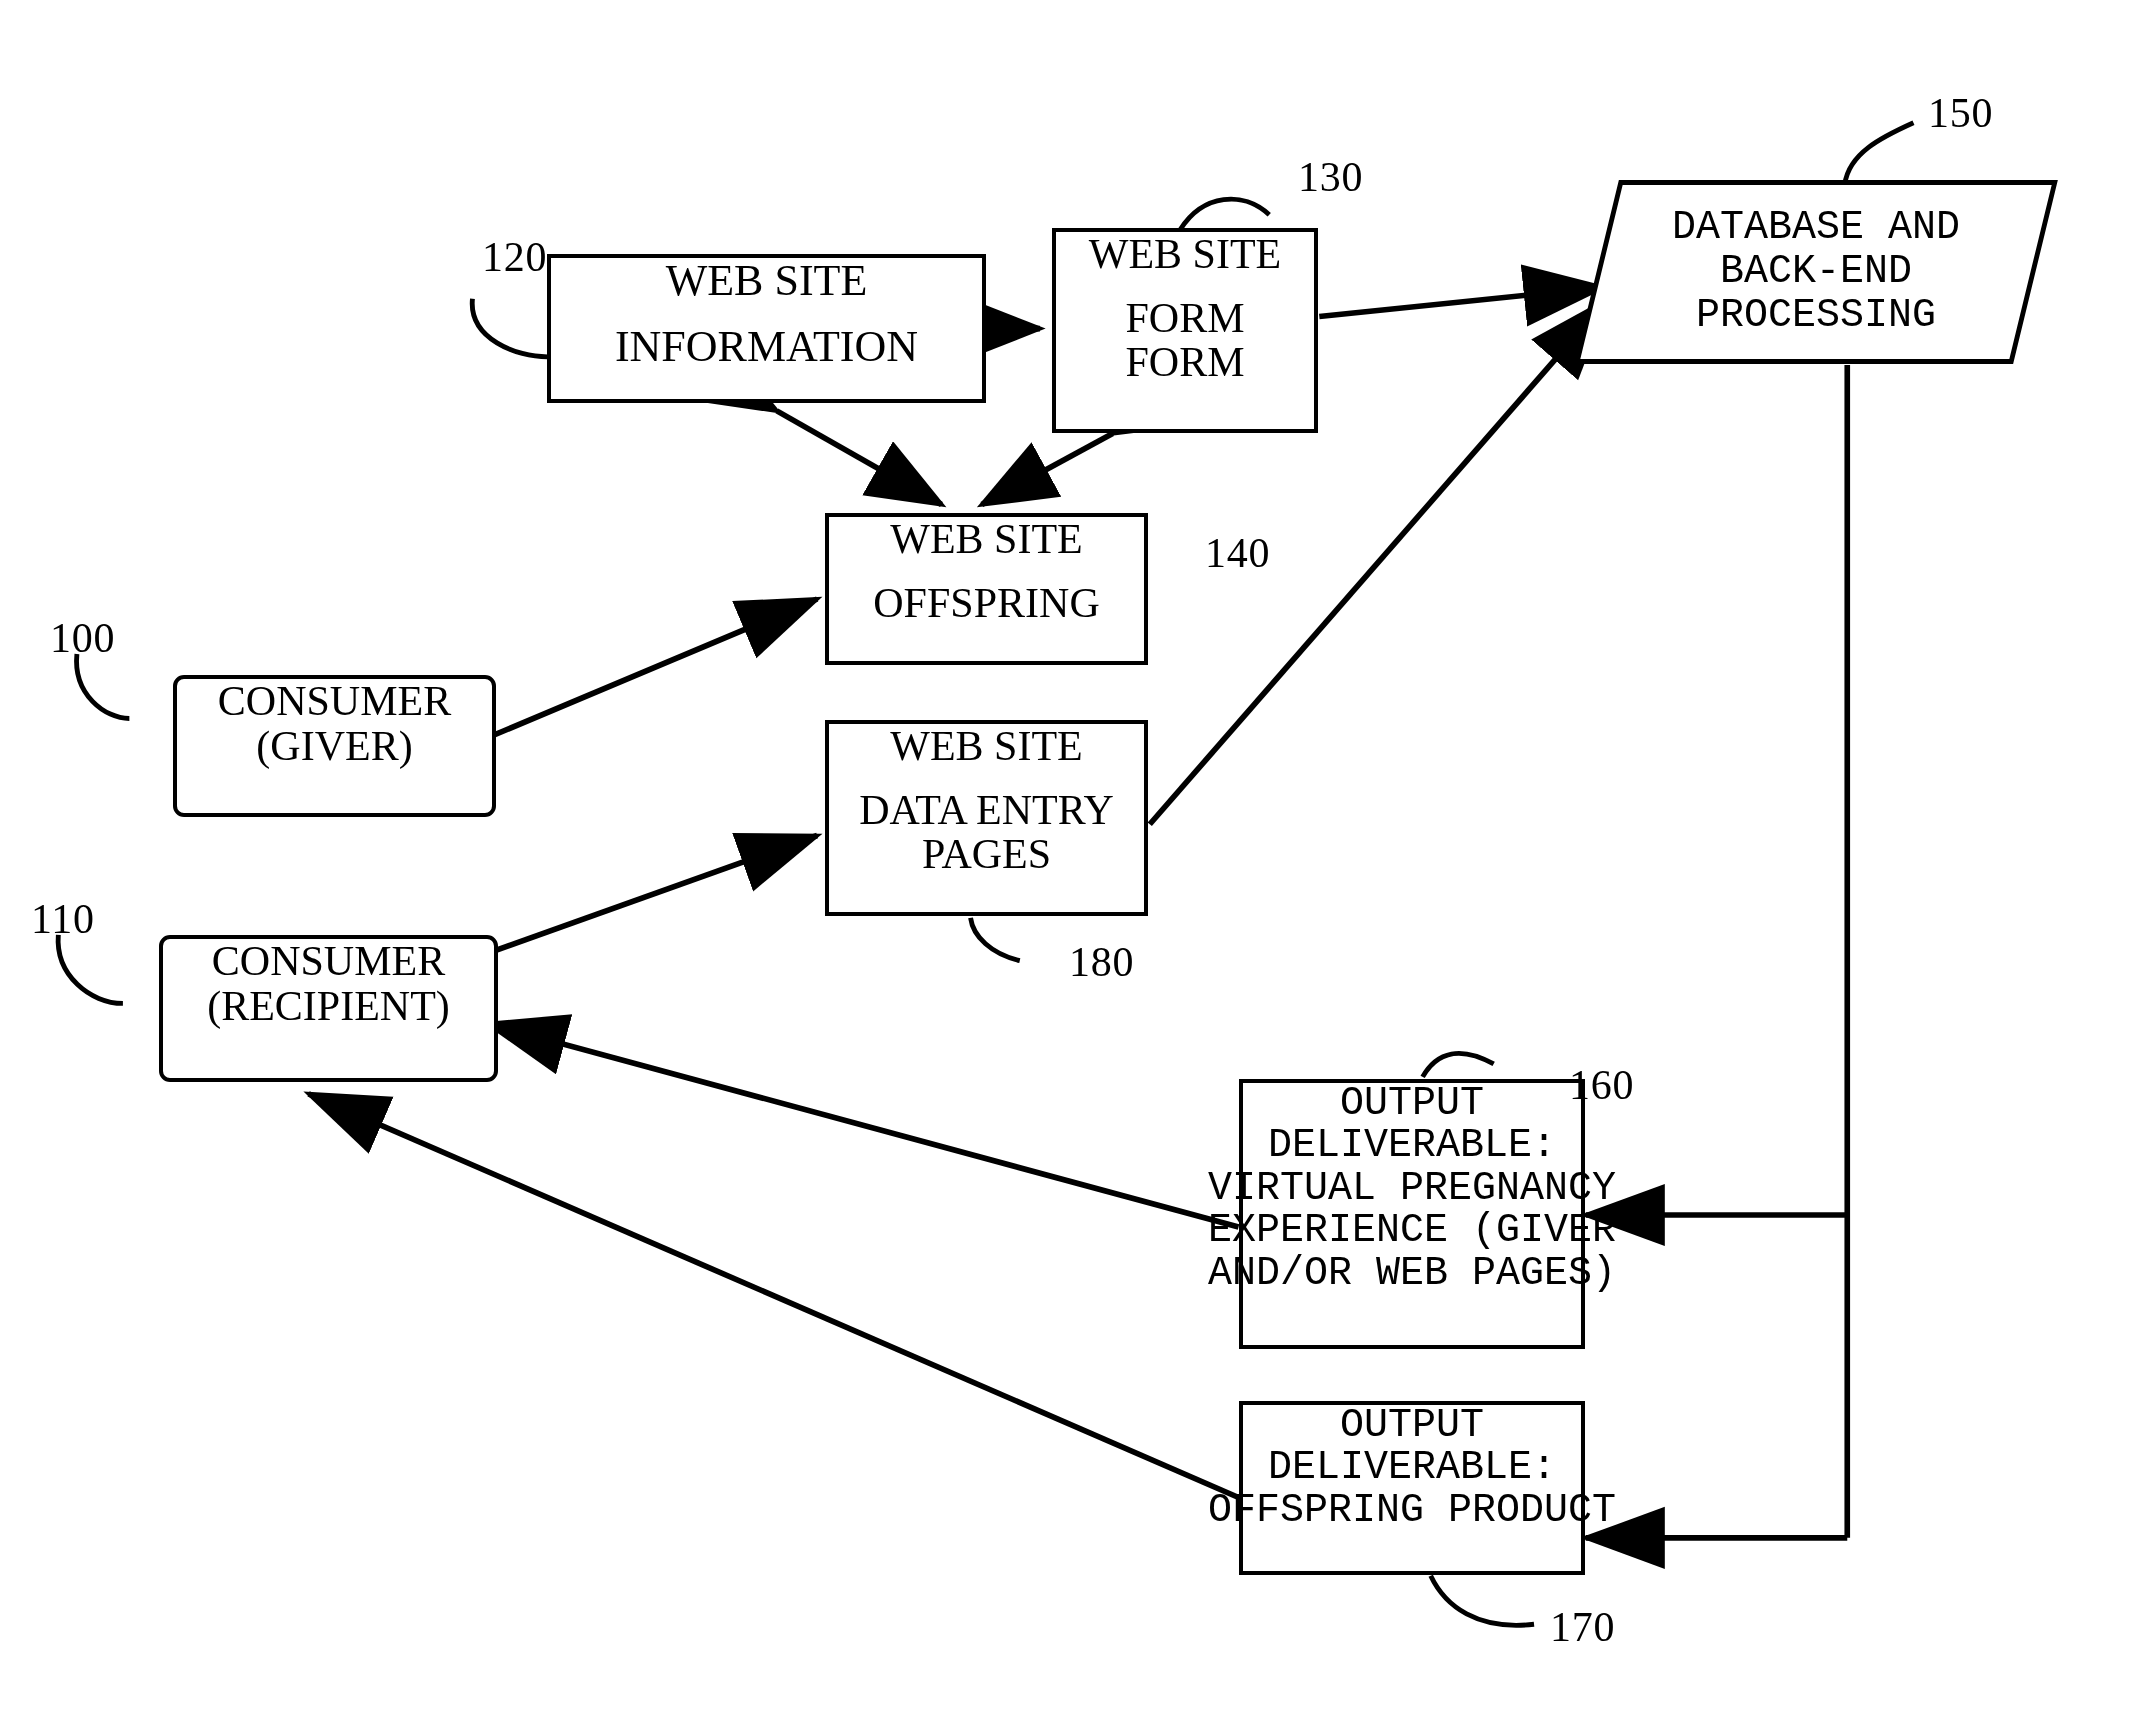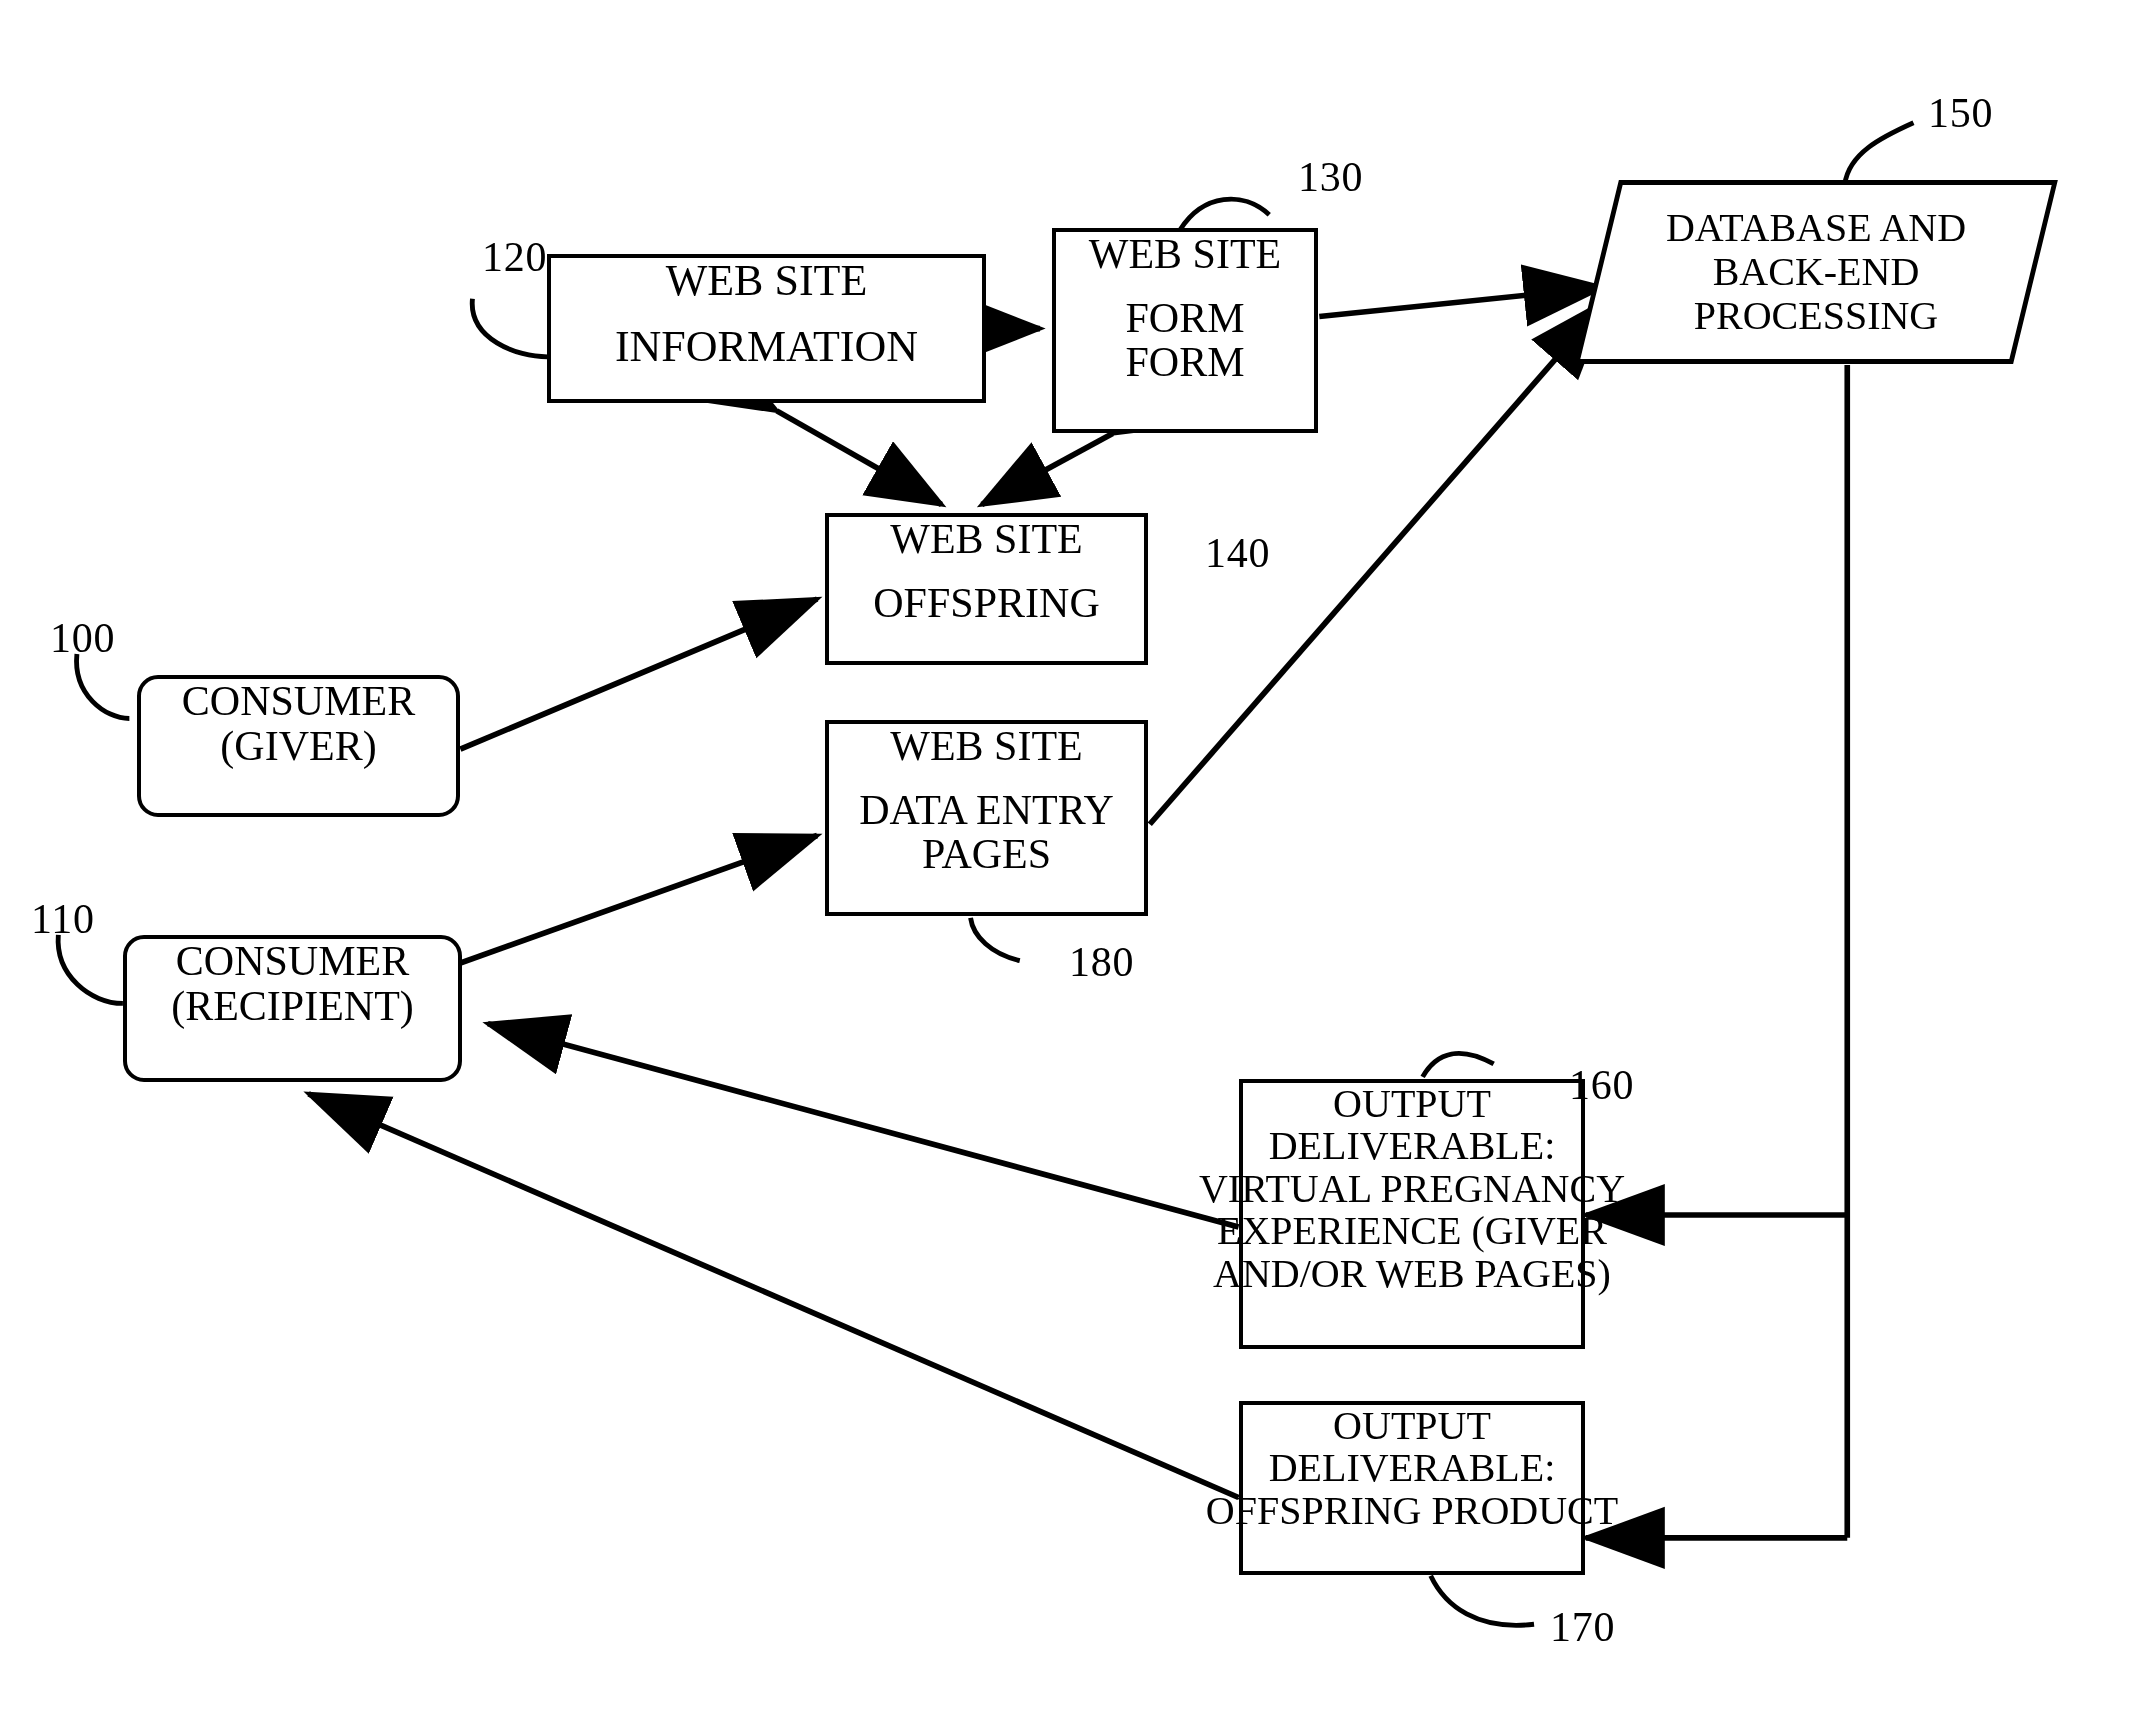--- a/index.html
+++ b/index.html
@@ -33,21 +33,22 @@
     text-align: center;
     color: #000000;
     z-index: 3;
   }
   .node .line {
     display: block;
     white-space: nowrap;
     line-height: 1.06;
   }
   .rounded {
-    border-radius: 21px;
+    border-radius: 11px;
+    margin-left: 36px;
   }
   .para {
     position: absolute;
     display: flex;
     flex-direction: column;
     align-items: center;
     justify-content: center;
     text-align: center;
     color: #000000;
     z-index: 3;
@@ -55,21 +56,21 @@
   }
   .para .line { display:block; white-space:nowrap; line-height:1.1; }
   .ref {
     position: absolute;
     color: #000000;
     font-size: 42px;
     letter-spacing: 0.8px;
     z-index: 4;
     white-space: nowrap;
   }
-  .f50 { font-size: 40px; }
+  .f50 { font-size: 40px; font-family: Liberation Mono, monospace; }
   .f52 { font-size: 42px; }
   .f54 { font-size: 44px; }
   .gapline { height: 19.4px; }
 </style>
 </head>
 <body>
 
 <div id="figure">
 
   <svg id="wires" viewBox="0 0 2664 2143" xmlns="http://www.w3.org/2000/svg">

